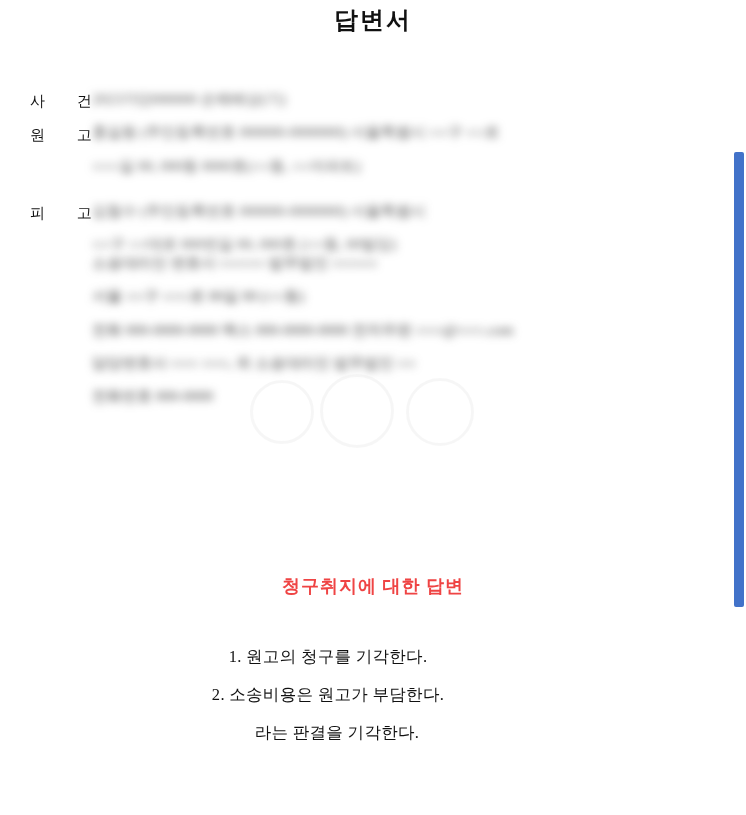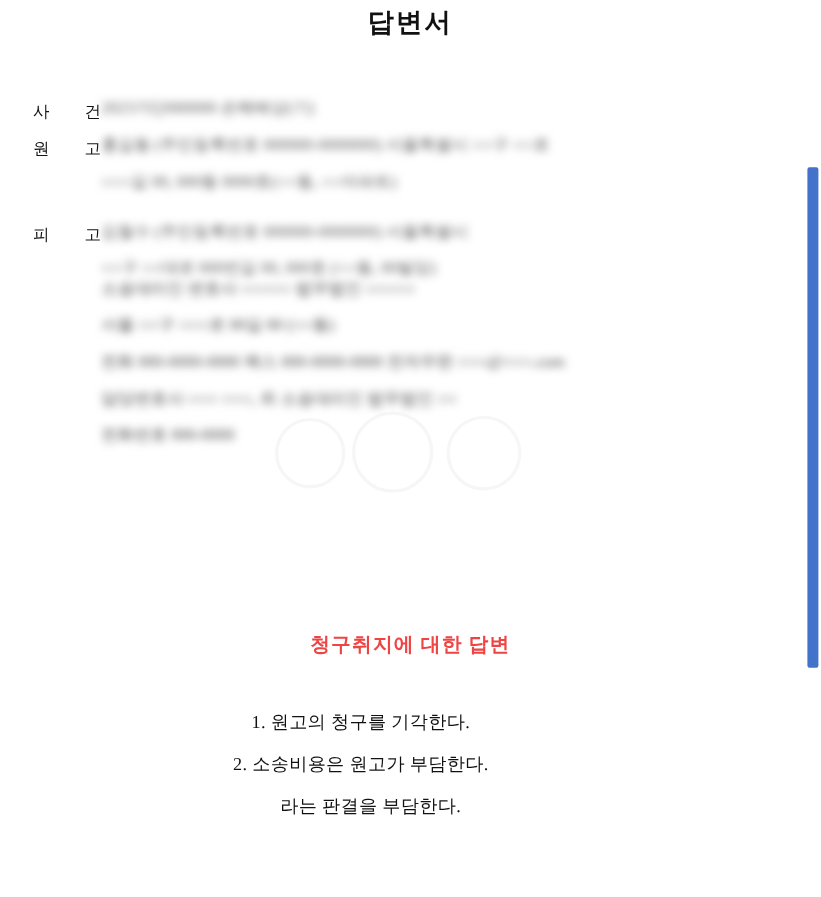--- a/index.html
+++ b/index.html
@@ -226,20 +226,20 @@
     <div class="wm-circle" style="left:70px; top:4px; width:68px; height:68px;"></div>
     <div class="wm-circle" style="left:156px; top:8px; width:62px; height:62px;"></div>
   </div>
 
 
   <div class="section-heading">청구취지에 대한 답변</div>
 
   <div class="answer-list">
     <div class="answer-item">1. 원고의 청구를 기각한다.</div>
     <div class="answer-item">2. 소송비용은 원고가 부담한다.</div>
-    <div class="answer-closing">라는 판결을 부담한다.</div>
+    <div class="answer-closing">라는 판결을 기각한다.</div>
   </div>
 
   <div class="scrollbar-track">
     <div class="scrollbar-thumb" style="background: rgb(66, 114, 201);"></div>
   </div>
 
 </div>
 
 </body></html>

